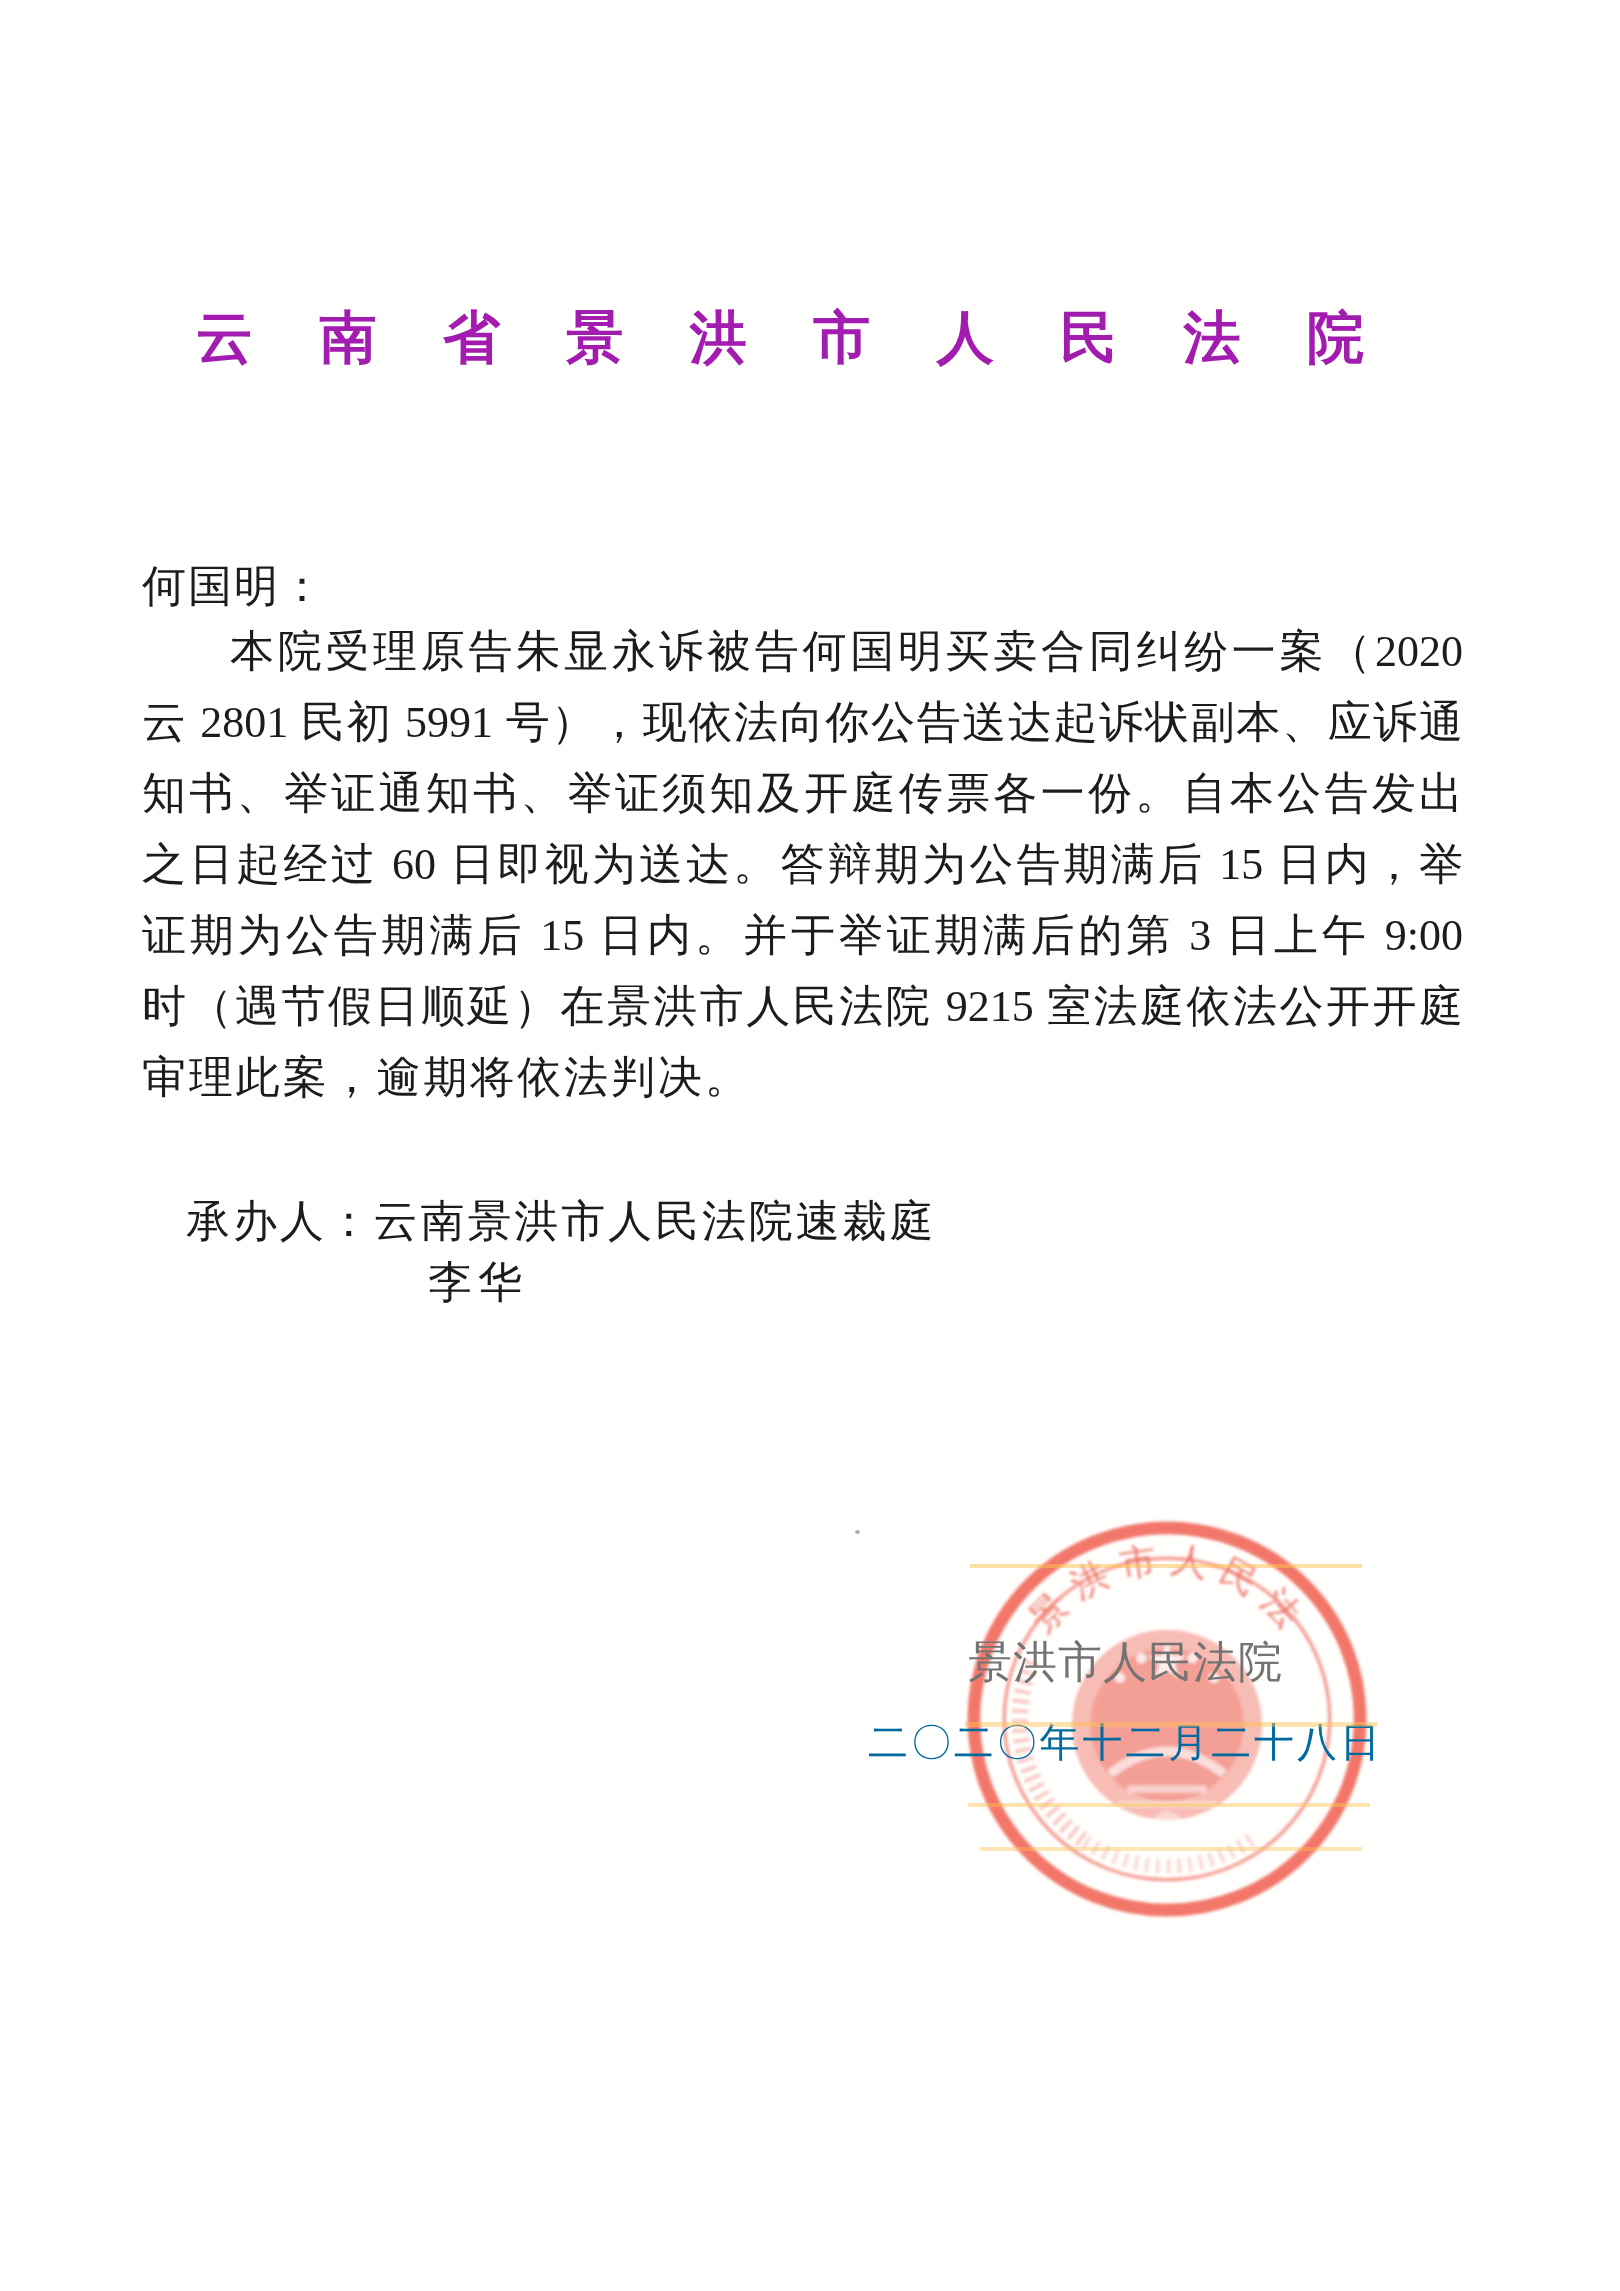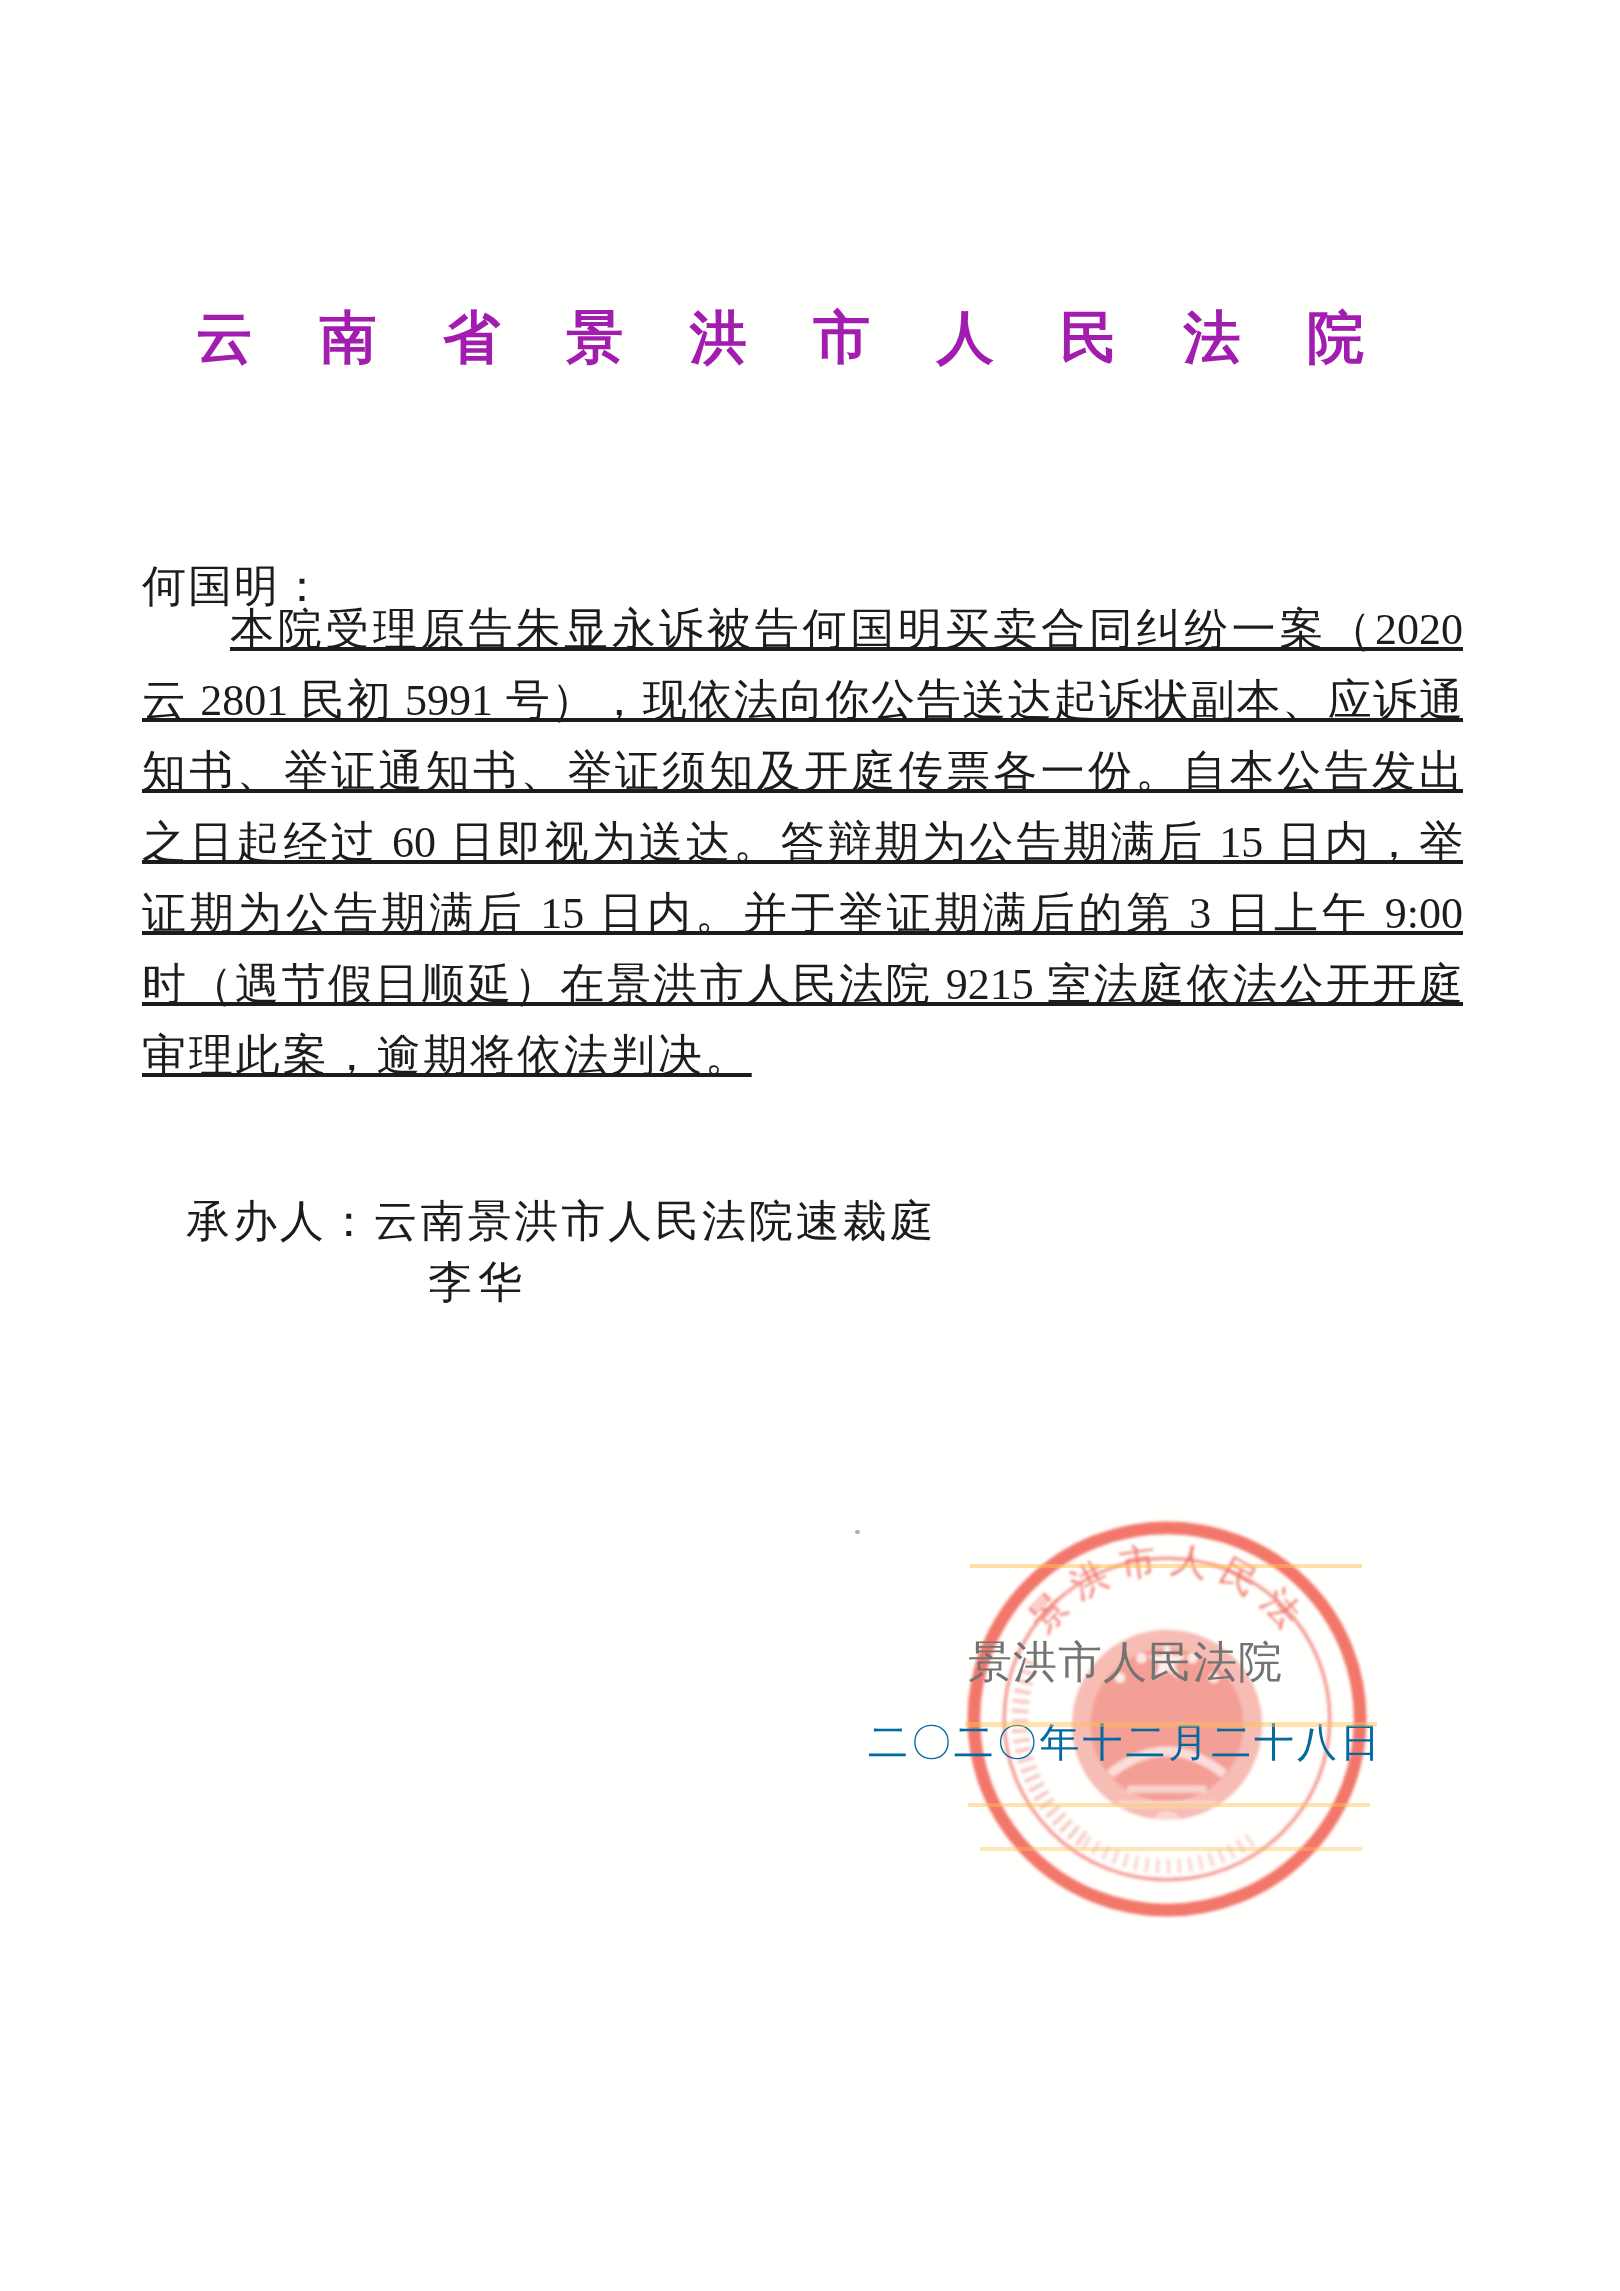--- a/index.html
+++ b/index.html
@@ -24,21 +24,21 @@
     position:absolute;left:596px;top:392px;width:294px;
     font-size:104px;font-weight:600;line-height:125px;
     color:#222;
     text-align:justify;text-align-last:justify;
   }
   .addressee{
     position:absolute;left:142px;top:559px;
     font-size:44px;line-height:55px;letter-spacing:2px;text-align:right;
   }
   .body-block{
-    position:absolute;left:142px;top:594px;width:1321px;text-decoration:underline;
+    position:absolute;left:142px;top:616px;width:1321px;
   }
   .body-line{
     height:71px;line-height:71px;font-size:44px;
     text-align:justify;text-align-last:justify;
     white-space:nowrap;
   }
   .body-line.first{text-indent:88px;}
   .body-line.last{text-align-last:left;letter-spacing:2.9px;}
   .undertaker-line{
     position:absolute;left:186px;top:1194px;

